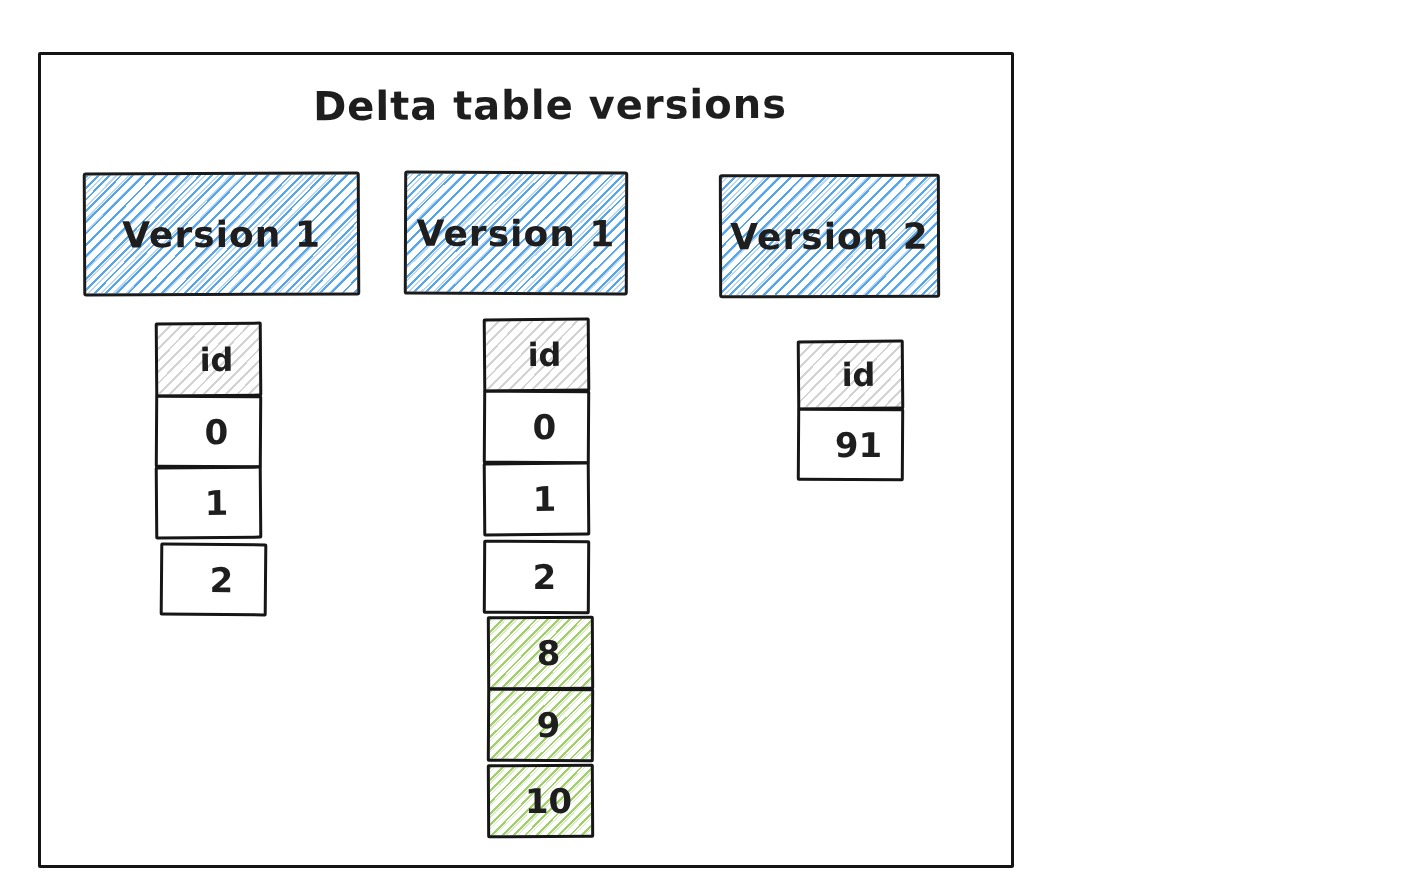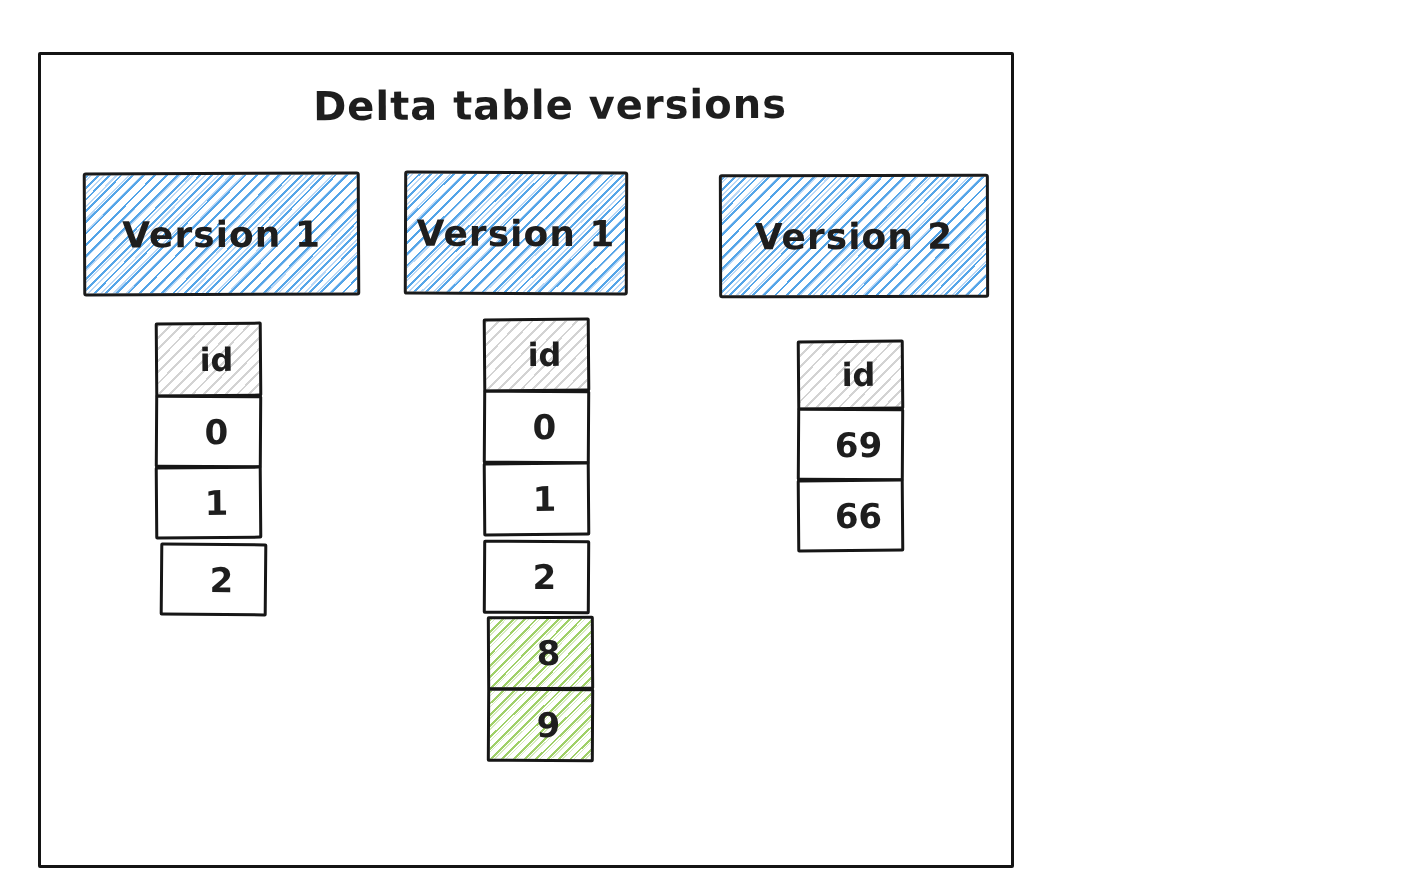--- a/index.html
+++ b/index.html
@@ -53,21 +53,21 @@
     font-size: 36px;
     font-weight: 600;
     letter-spacing: 1px;
     background-color: #ffffff;
     background-image:
       repeating-linear-gradient(135deg, rgba(77,161,231,0.95) 0px, rgba(77,161,231,0.95) 2px, rgba(255,255,255,0) 2px, rgba(255,255,255,0) 8px),
       repeating-linear-gradient(135deg, rgba(130,185,240,0.55) 3px, rgba(130,185,240,0.55) 4.5px, rgba(255,255,255,0) 4.5px, rgba(255,255,255,0) 12px);
   }
   #vh0 { left: 83px;  top: 172px; width: 277px; transform: rotate(-0.25deg); }
   #vh1 { left: 404px; top: 171px; width: 224px; transform: rotate(0.2deg); }
-  #vh2 { left: 719px; top: 174px; width: 270px; transform: rotate(-0.15deg); }
+  #vh2 { left: 719px; top: 174px; width: 221px; transform: rotate(-0.15deg); }
 
   .col {
     position: absolute;
     width: 107px;
   }
   #col0 { left: 155px; top: 322px; }
   #col1 { left: 483px; top: 318px; }
   #col2 { left: 797px; top: 340px; }
 
   .cell {
@@ -133,19 +133,19 @@
   <div class="cell gap sh-r">2</div>
 </div>
 
 <div id="col1" class="col">
   <div class="cell idhead">id</div>
   <div class="cell">0</div>
   <div class="cell">1</div>
   <div class="cell gap">2</div>
   <div class="cell green gap-sm sh-r2">8</div>
   <div class="cell green sh-r3">9</div>
+  <div class="cell green gap-sm sh-r2">10</div>
 </div>
 
 <div id="col2" class="col">
   <div class="cell idhead">id</div>
-  <div class="cell">69</div>
-  <div class="cell">66</div>
+  <div class="cell">91</div>
 </div>
 
 </body></html>

